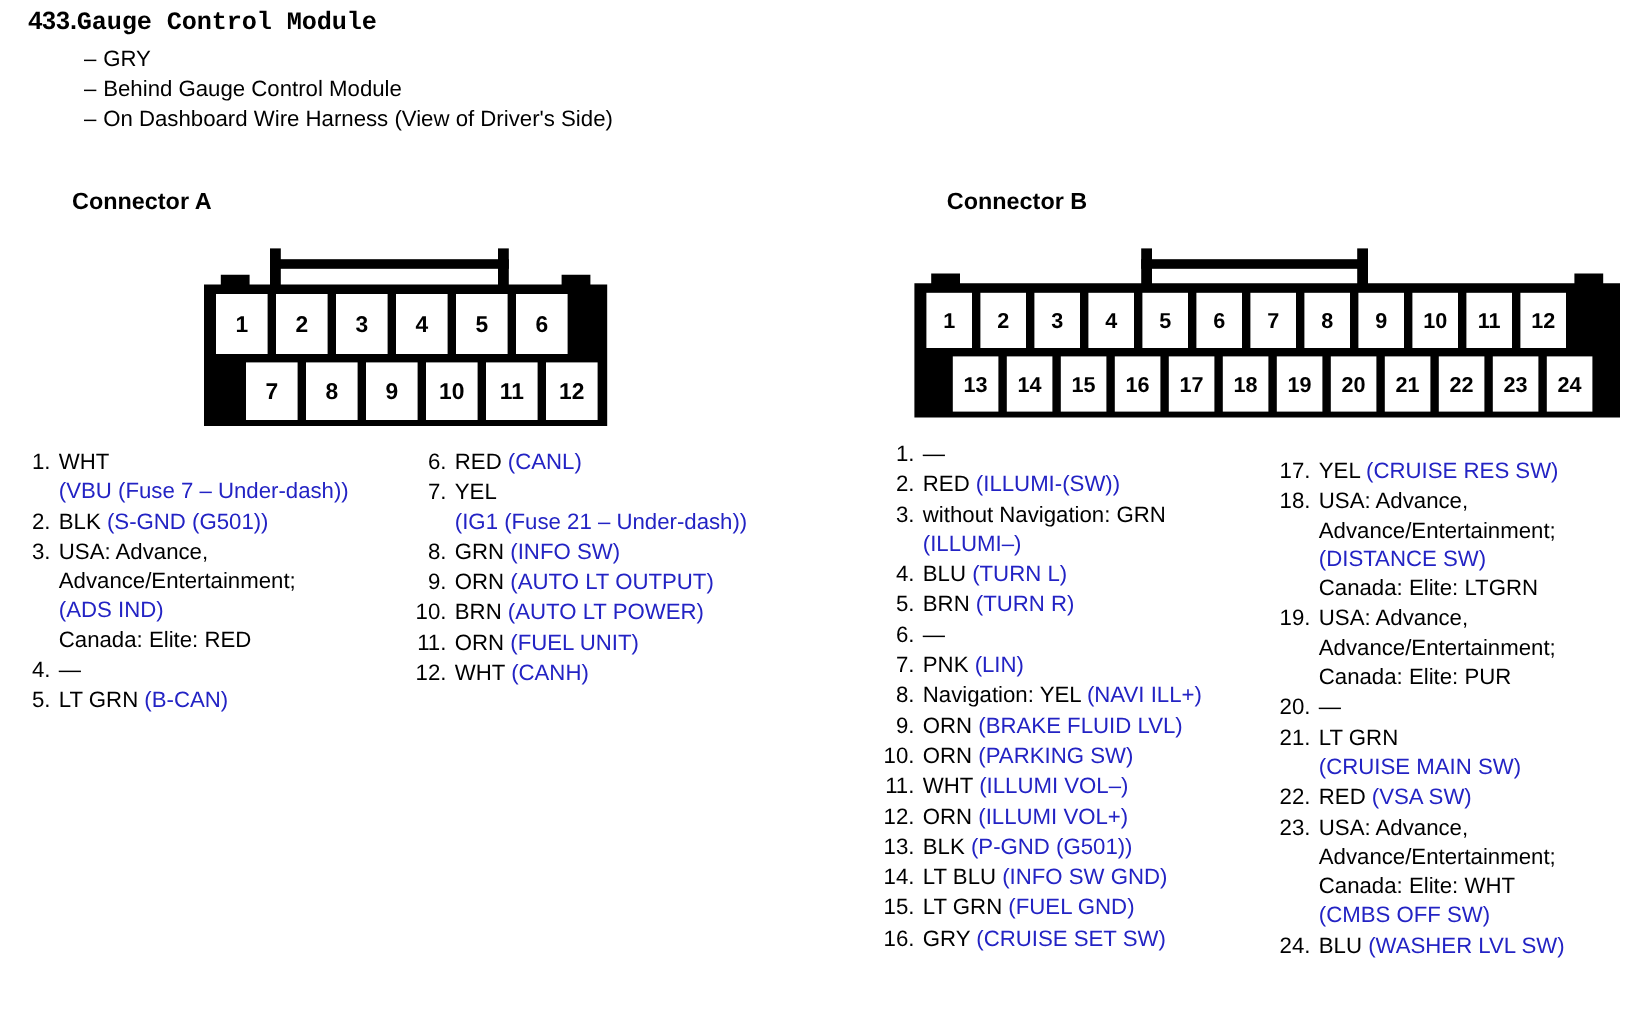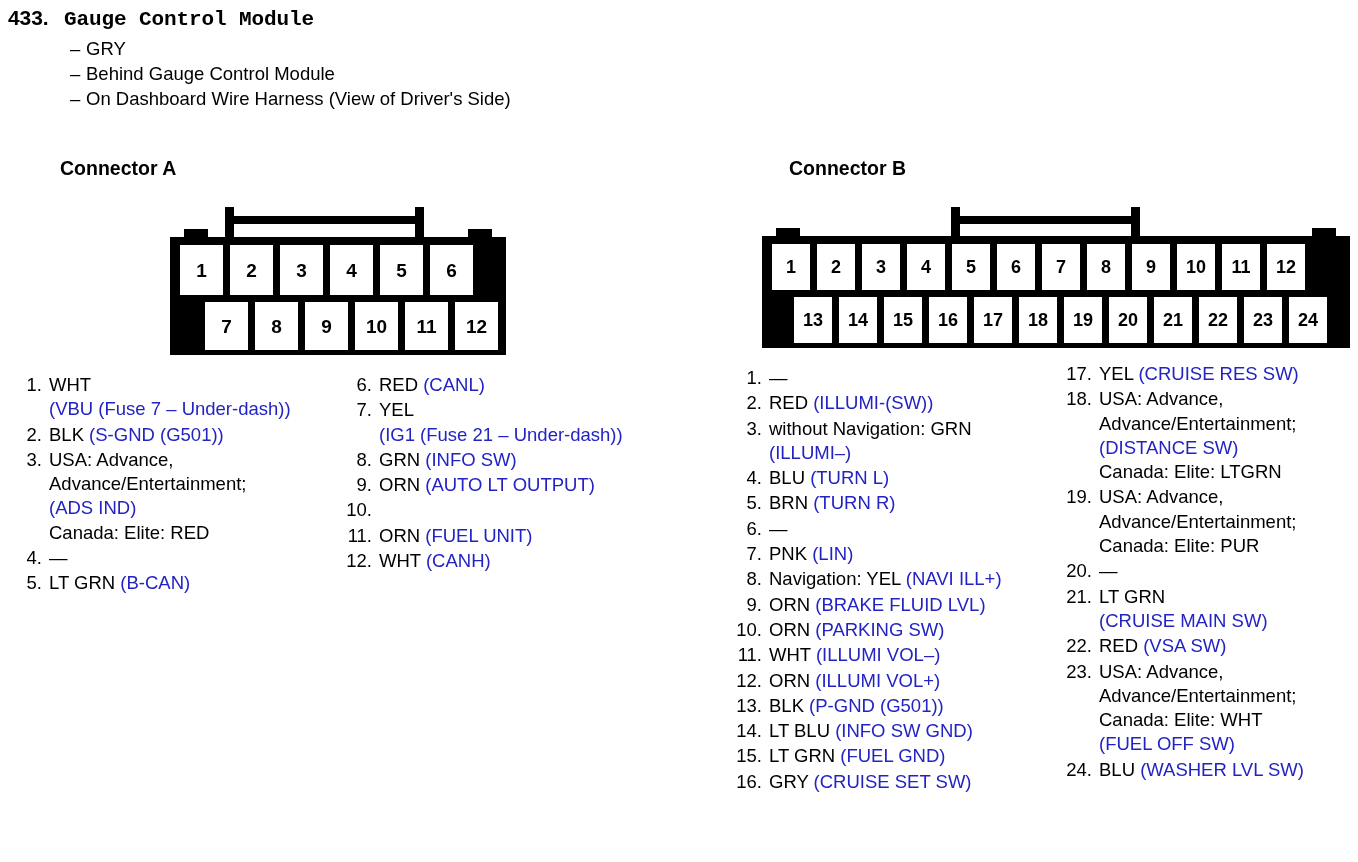--- a/index.html
+++ b/index.html
@@ -27,20 +27,21 @@
   #title-row {
     display: flex;
     align-items: baseline;
     font-weight: bold;
     font-size: 21px;
     letter-spacing: -0.1px;
   }
   #title-num {
     width: 56px;
     flex: 0 0 56px;
+    text-align: right;
   }
   #title-text { white-space: nowrap; font-family: Liberation Mono, monospace; }
 
   #subtitle-list {
     margin-top: 5px;
     padding-left: 62px;
     font-size: 18.5px;
     line-height: 25px;
   }
   .sub-line {
@@ -78,21 +79,21 @@
 
   
   .pinlist {
     position: absolute;
     font-size: 18.5px;
     line-height: 24.3px;
   }
   #list-a-left   { left: 14px;   top: 373px; width: 330px; }
   #list-a-right  { left: 338px;  top: 373px; width: 330px; }
   #list-b-left   { left: 728px;  top: 366px; width: 320px; }
-  #list-b-right  { left: 1058px; top: 362px; width: 300px; }
+  #list-b-right  { left: 1058px; top: 380px; width: 300px; }
 
   .pin {
     display: flex;
     align-items: flex-start;
     margin-bottom: 1px;
   }
   .pin-num {
     flex: 0 0 auto;
     text-align: right;
     padding-right: 7px;
@@ -310,20 +311,23 @@
       </div>
     </div>
     <div class="pin">
       <div class="pin-num">9.</div>
       <div class="pin-body">
         <div><span>ORN </span><span class="sig">(AUTO LT OUTPUT)</span></div>
       </div>
     </div>
     <div class="pin">
       <div class="pin-num">10.</div>
+      <div class="pin-body">
+        <div><span>BRN </span><span class="sig">(AUTO LT POWER)</span></div>
+      </div>
     </div>
     <div class="pin">
       <div class="pin-num">11.</div>
       <div class="pin-body">
         <div><span>ORN </span><span class="sig">(FUEL UNIT)</span></div>
       </div>
     </div>
     <div class="pin">
       <div class="pin-num">12.</div>
       <div class="pin-body">
@@ -472,21 +476,21 @@
       <div class="pin-body">
         <div><span>RED </span><span class="sig">(VSA SW)</span></div>
       </div>
     </div>
     <div class="pin">
       <div class="pin-num">23.</div>
       <div class="pin-body">
         <div><span>USA: Advance,</span></div>
         <div><span>Advance/Entertainment;</span></div>
         <div><span>Canada: Elite: WHT</span></div>
-        <div><span class="sig">(FUEL OFF SW)</span></div>
+        <div><span class="sig">(CMBS OFF SW)</span></div>
       </div>
     </div>
     <div class="pin">
       <div class="pin-num">24.</div>
       <div class="pin-body">
         <div><span>BLU </span><span class="sig">(WASHER LVL SW)</span></div>
       </div>
     </div>
   </div>
 

